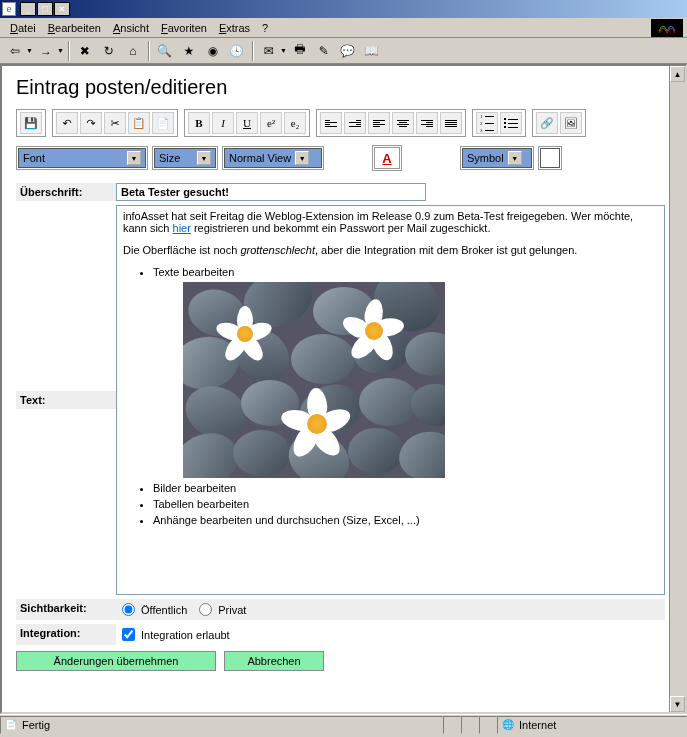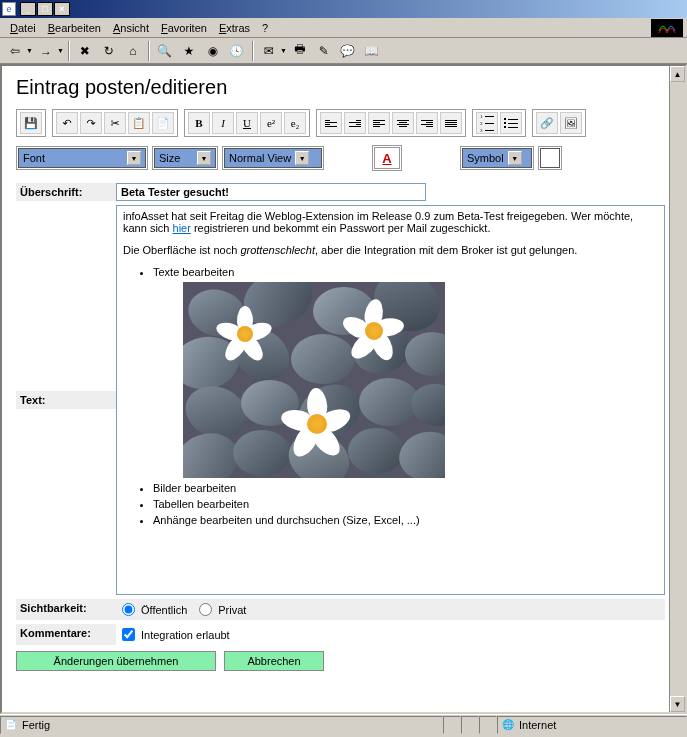--- a/index.html
+++ b/index.html
@@ -357,21 +357,21 @@
         <span class="radio-row">
           <input type="radio" name="vis" checked="" style="">
           <label>Öffentlich</label>
           <input type="radio" name="vis" style="margin-left: 6px;">
           <label>Privat</label>
         </span>
       </div>
     </div>
 
     <div class="form-row">
-      <div class="label">Kommentare:</div>
+      <div class="label">Integration:</div>
       <div class="field" style="padding:2px 4px">
         <span class="check-row">
           <input type="checkbox" checked="" style="">
           <label>Integration erlaubt</label>
         </span>
       </div>
     </div>
 
     <div class="button-row">
       <button style="min-width:200px">Änderungen übernehmen</button>

